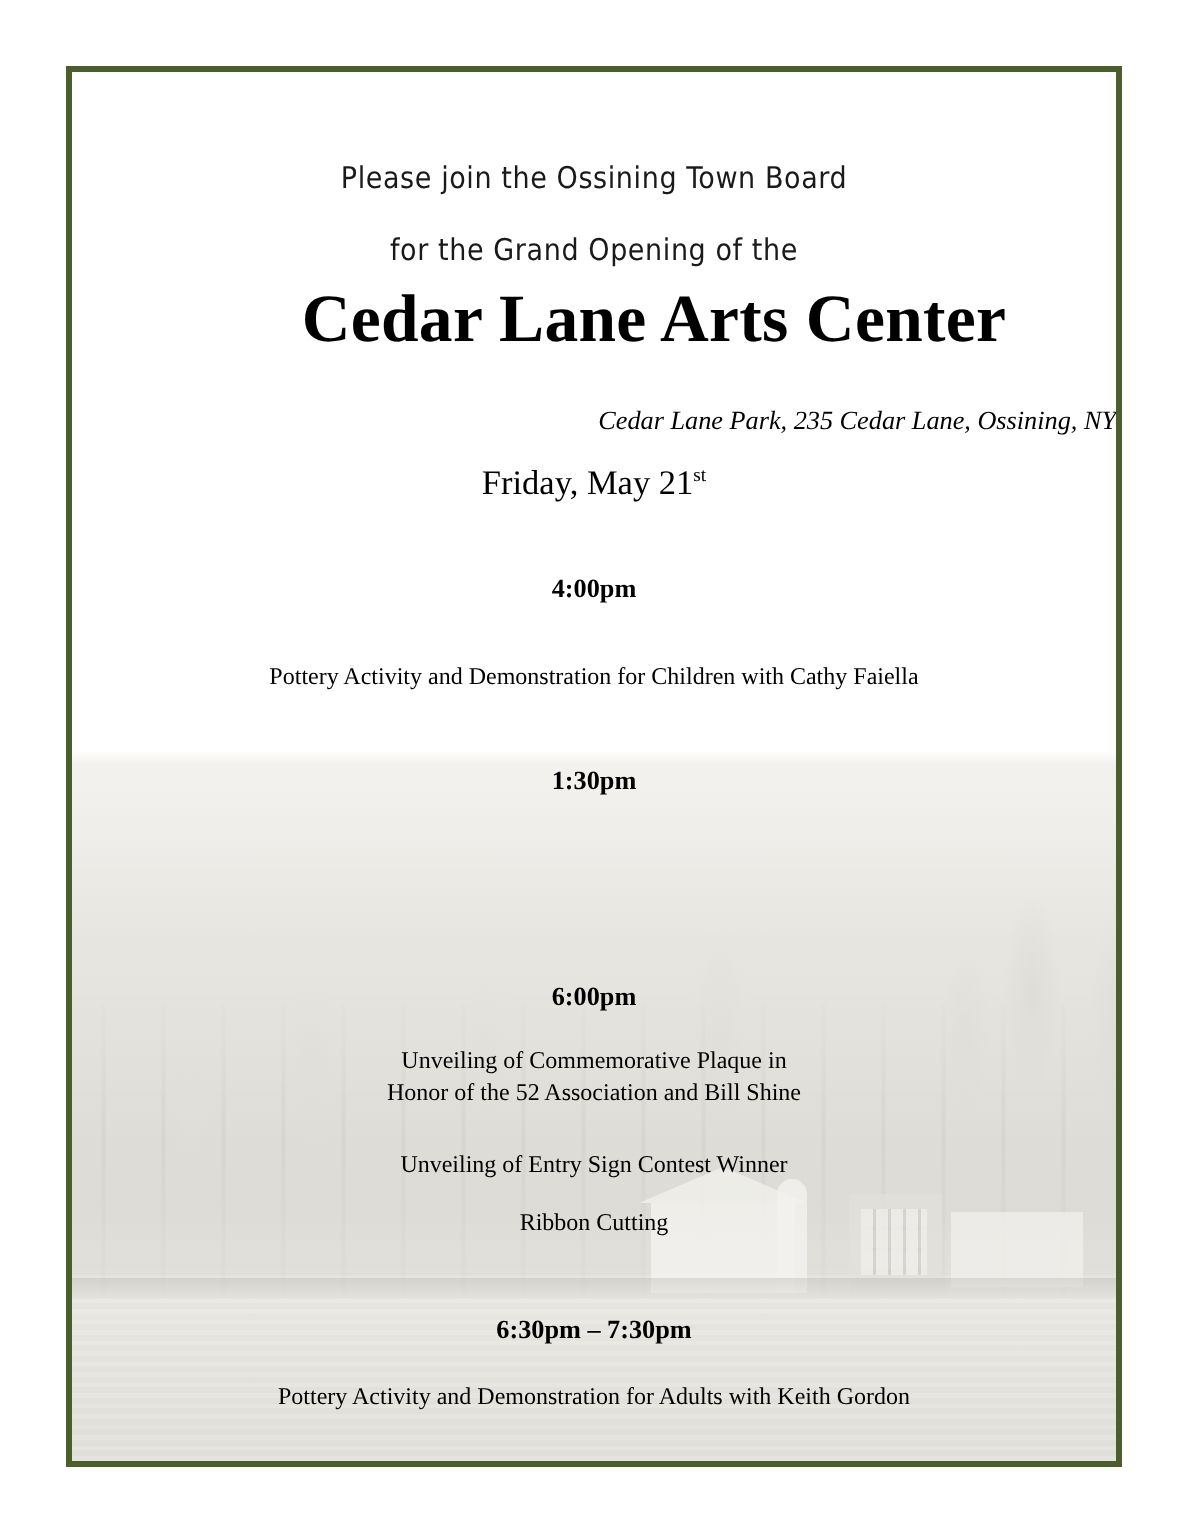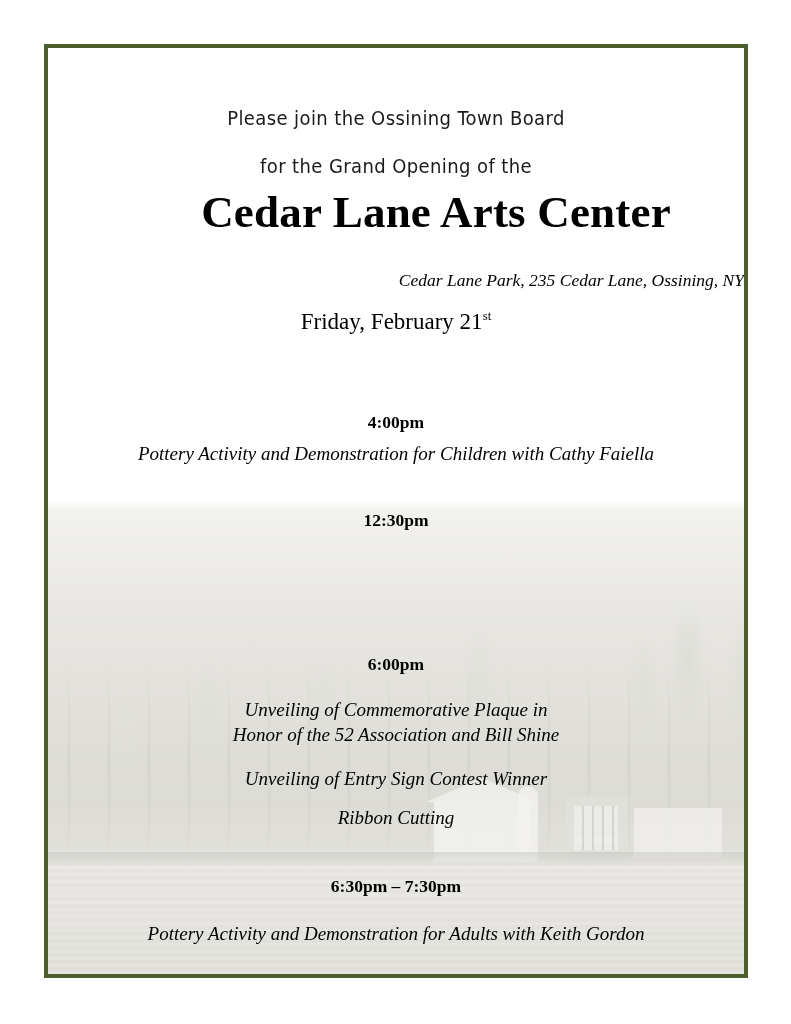--- a/index.html
+++ b/index.html
@@ -242,26 +242,25 @@
   .slot-time {
     position: absolute;
     left: 0; width: 100%;
     font-size: 17.5px;
     font-weight: bold;
     line-height: 1;
   }
   .slot-desc {
     position: absolute;
     left: 0; width: 100%;
-    font-size: 19px;
+    font-size: 16px;
     line-height: 1.30;
-    font-style: italic;
-  }
-
-  #t1   { top: 366px; }
+  }
+
+  #t1   { top: 336px; }
   #d1   { top: 394px; }
   #t2   { top: 464px; }
   #d2   { top: 508px; }
   #t3   { top: 608px; }
   #d3   { top: 650px; }
   #d3b  { top: 719px; }
   #d3c  { top: 758px; }
   #t4   { top: 830px; }
   #d4   { top: 874px; }
 </style>
@@ -291,27 +290,27 @@
         <span class="hand">Please join the Ossining Town Board</span>
       </div>
       <div class="invite-line" id="invite2">
         <span class="hand">for the Grand Opening of the</span>
       </div>
 
       <div id="title">Cedar Lane Arts Center</div>
 
       <div id="address">Cedar Lane Park, 235 Cedar Lane, Ossining, NY</div>
 
-      <div id="date"><span>Friday, February 21</span><sup>st</sup></div>
+      <div id="date"><span>Friday, May 21</span><sup>st</sup></div>
 
 
       <div class="slot-time" id="t1">4:00pm</div>
       <div class="slot-desc" id="d1">Pottery Activity and Demonstration for Children with Cathy Faiella</div>
 
-      <div class="slot-time" id="t2">12:30pm</div>
+      <div class="slot-time" id="t2">1:30pm</div>
 
       <div class="slot-time" id="t3">6:00pm</div>
       <div class="slot-desc" id="d3">Unveiling of Commemorative Plaque in<br>Honor of the 52 Association and Bill Shine</div>
       <div class="slot-desc" id="d3b">Unveiling of Entry Sign Contest Winner</div>
       <div class="slot-desc" id="d3c">Ribbon Cutting</div>
 
       <div class="slot-time" id="t4">6:30pm – 7:30pm</div>
       <div class="slot-desc" id="d4">Pottery Activity and Demonstration for Adults with Keith Gordon</div>
 
     </div>

